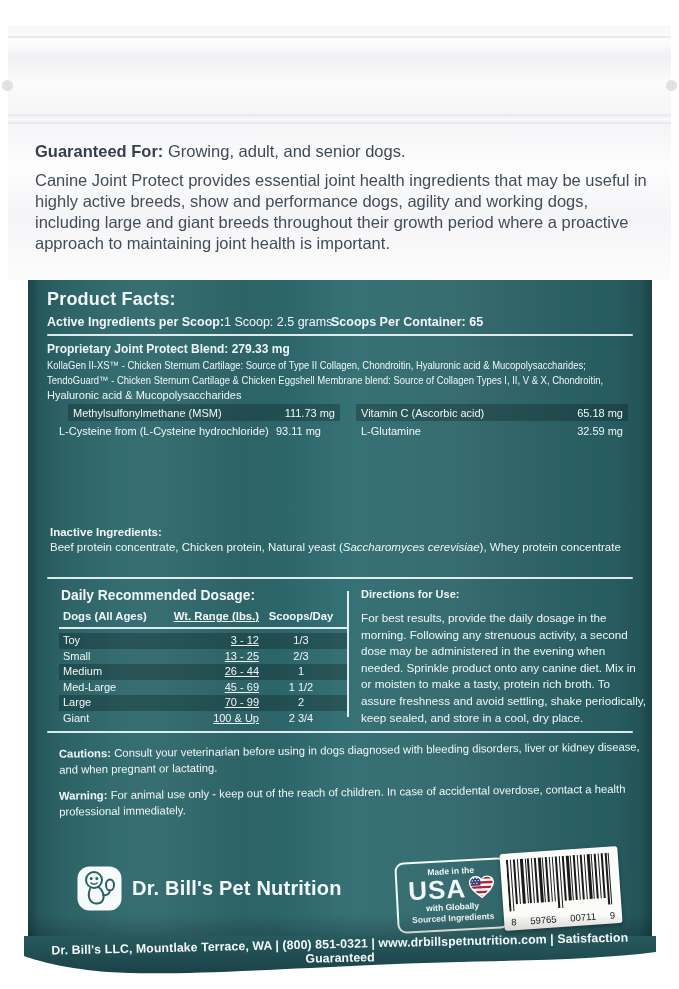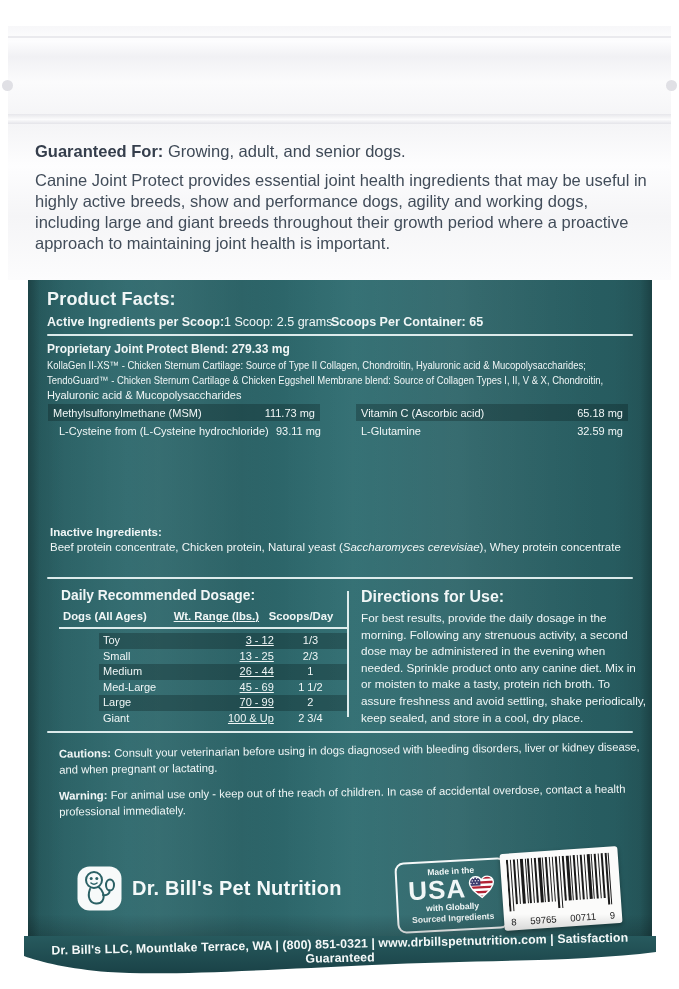--- a/index.html
+++ b/index.html
@@ -37,35 +37,35 @@
   .a-cont{left:303px;top:35px;font-size:12.5px;font-weight:bold;}
   .hr{position:absolute;left:19px;width:586px;height:2px;background:rgba(240,250,250,.9);border-radius:1px;}
   .hr1{top:54px}.hr2{top:297px}.hr3{top:451px}
   .blend-title{left:19px;top:62px;font-size:12px;font-weight:bold;}
   .blend-line{position:absolute;left:19px;font-size:11px;white-space:nowrap;
     transform:scaleX(.86);transform-origin:left center;}
   .bl1{top:79px}.bl2{top:94px}.bl3{top:109px;transform:none;white-space:normal;}
   .ing-row{position:absolute;width:272px;height:17px;display:flex;justify-content:space-between;
     align-items:center;font-size:11px;box-sizing:border-box;padding:0 5px;}
   .ing-row.shade{background:rgba(0,6,8,.25);}
-  .ir1{left:20px;top:124px}.ir2{left:26px;top:142px}.ir3{left:328px;top:124px}.ir4{left:328px;top:142px}
+  .ir1{left:40px;top:124px}.ir2{left:26px;top:142px}.ir3{left:328px;top:124px}.ir4{left:328px;top:142px}
   .inact-lbl{left:22px;top:246px;font-size:11.5px;font-weight:bold;}
   .inact-body{left:22px;top:261px;width:600px;font-size:11.5px;}
   
   .dos-title{left:33px;top:308px;font-size:13.8px;font-weight:bold;}
   .dos-table{left:31px;top:330px;width:288px;font-size:11px;}
   .d-head{display:flex;font-weight:bold;font-size:11.3px;padding-bottom:4px;}
   .d-div{height:2px;background:rgba(240,250,250,.9);margin:1px 0 4px;}
-  .d-row{display:flex;height:15.5px;line-height:15.5px;margin-left:40px;}
+  .d-row{display:flex;height:15.5px;line-height:15.5px;}
   .d-row.striped{background:rgba(0,6,8,.25);}
   .c1{width:98px;text-align:left;padding-left:4px;box-sizing:border-box;}
   .c2{width:102px;text-align:right;text-decoration:underline;}
   .c3{width:84px;text-align:center;}
   .vline{position:absolute;left:319px;top:311px;width:2px;height:126px;background:rgba(240,250,250,.9);}
-  .dir-title{left:333px;top:308px;font-size:16px;font-weight:bold;}
+  .dir-title{left:333px;top:308px;font-size:11px;font-weight:bold;}
   .dir-body{left:333px;top:330px;width:286px;font-size:11.7px;line-height:1.42;}
   .cautions{left:31px;top:463px;width:596px;font-size:11.3px;line-height:1.4;transform:rotate(-.7deg);}
   .warning{left:31px;top:505px;width:596px;font-size:11.3px;line-height:1.4;transform:rotate(-.7deg);}
   
   .logo{left:48px;top:585px;display:flex;align-items:center;gap:9px;}
   .brand{font-size:20px;font-weight:bold;letter-spacing:.2px;color:#f4f9f9;}
   .usa{left:368px;top:580px;width:100px;border:2px solid rgba(255,255,255,.95);border-radius:9px;
     text-align:center;transform:rotate(-3deg);padding:4px 4px 5px;}
   .usa-top{font-size:8.5px;font-weight:bold;}
   .usa-row{display:flex;align-items:center;justify-content:center;gap:3px;}

